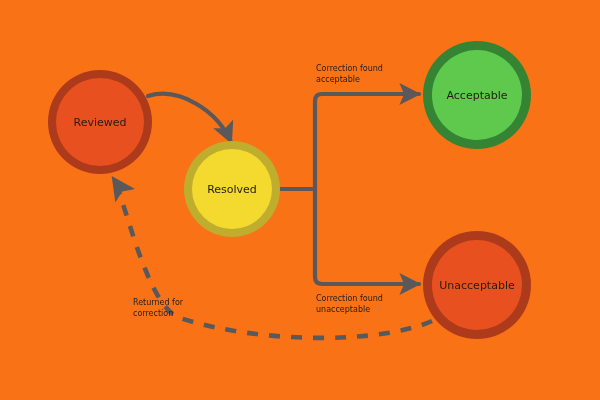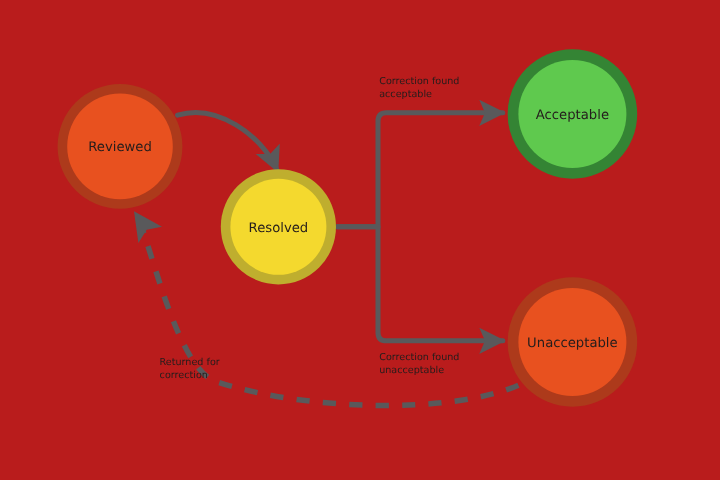--- a/index.html
+++ b/index.html
@@ -7,21 +7,21 @@
     padding: 0;
     background: #ffffff;
   }
   body {
     font-family: "DejaVu Sans", sans-serif;
   }
   #canvas {
     position: relative;
     width: 600px;
     height: 400px;
-    background: #b91c1c;
+    background: #f97316;
     overflow: hidden;
   }
   #diagram-svg {
     position: absolute;
     left: 0;
     top: 0;
     width: 600px;
     height: 400px;
   }
   .node-label {

